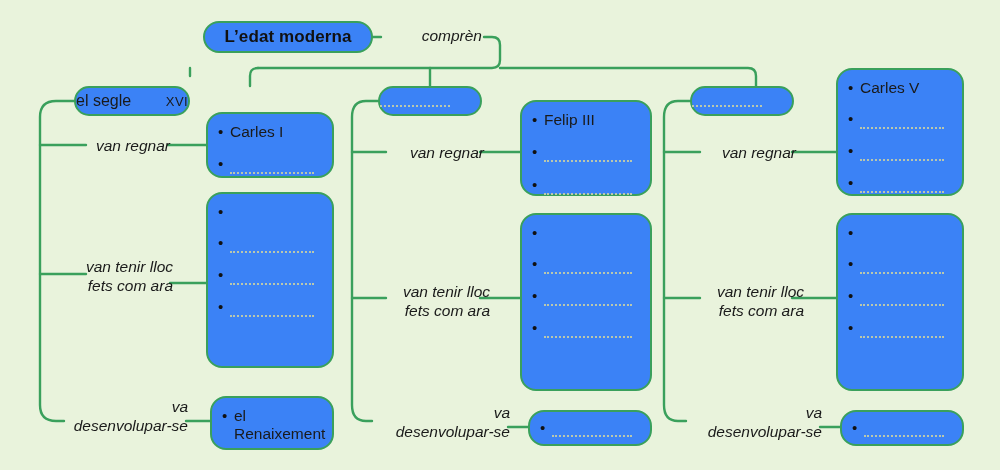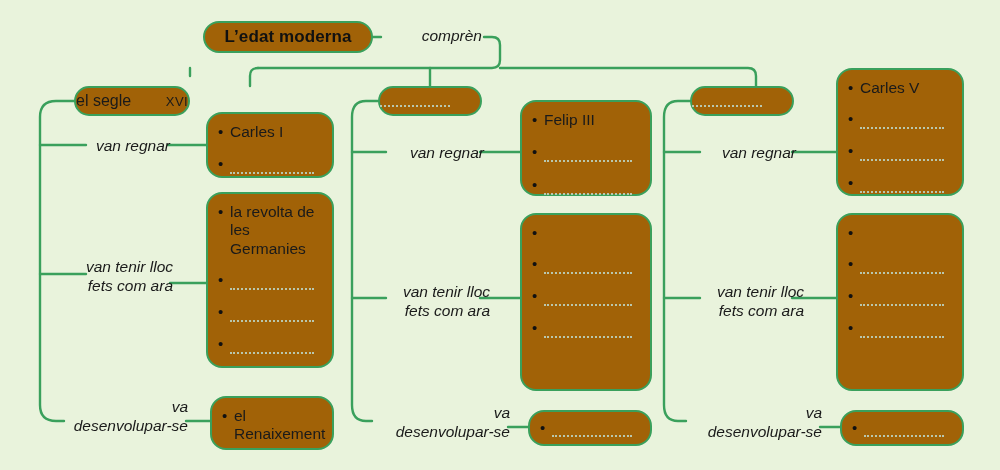--- a/index.html
+++ b/index.html
@@ -9,21 +9,21 @@
     font-family:"Liberation Sans", sans-serif;
     overflow:hidden;
     position:relative;
   }
   #stage{position:absolute;inset:0;width:1000px;height:470px;}
   #wires{position:absolute;left:0;top:0;width:1000px;height:470px;pointer-events:none;}
 
   
   .box{
     position:absolute;
-    background:#a16207;
+    background:#3b82f6;
     border:2px solid #3aa05c;
     box-sizing:border-box;
     z-index:3;
   }
   .pill{border-radius:22px;}
   .rbox{border-radius:16px;}
 
   .title-box{
     display:flex;align-items:center;justify-content:center;
     font-weight:bold;font-size:17px;color:#111;
@@ -138,21 +138,20 @@
       <span class="blank"></span>
     </div>
   </div>
 
   <div class="elabel" style="left:55px;top:258px;width:118px;">van tenir lloc
 fets com ara</div>
 
   <div class="box rbox listbox" style="left:206px;top:192px;width:128px;height:176px;">
     <div class="item">
       <span class="bullet">•</span>
-      <span class="itxt">la revolta de les Germanies</span>
     </div>
     <div class="item" style="margin-top:13px;">
       <span class="bullet">•</span>
       <span class="blank"></span>
     </div>
     <div class="item" style="margin-top:13px;">
       <span class="bullet">•</span>
       <span class="blank"></span>
     </div>
     <div class="item" style="margin-top:13px;">

